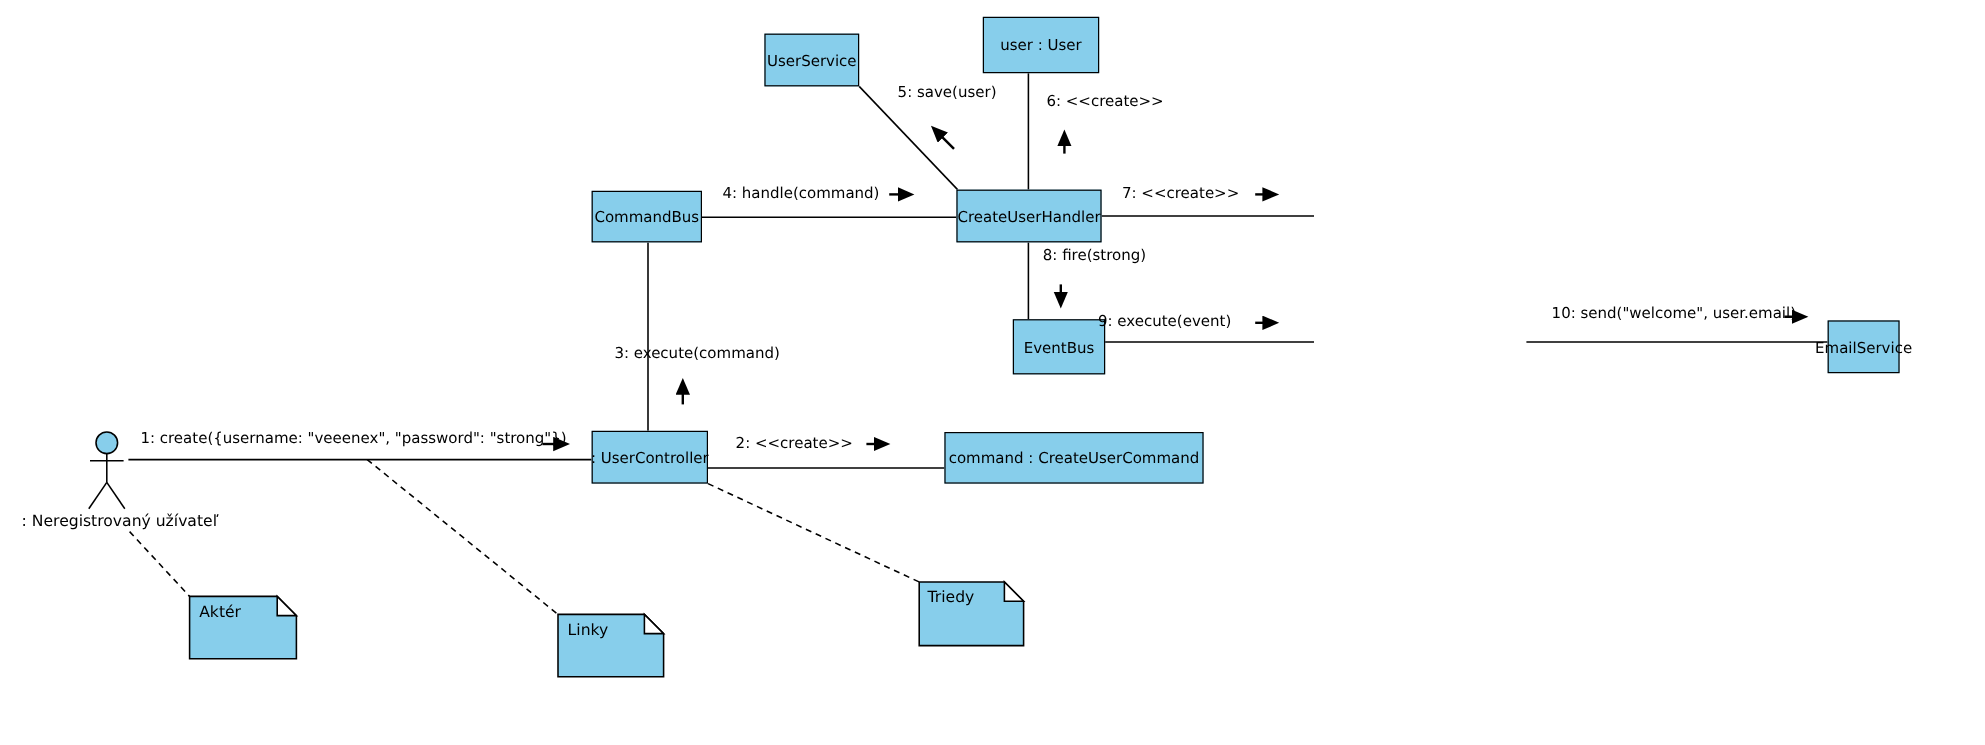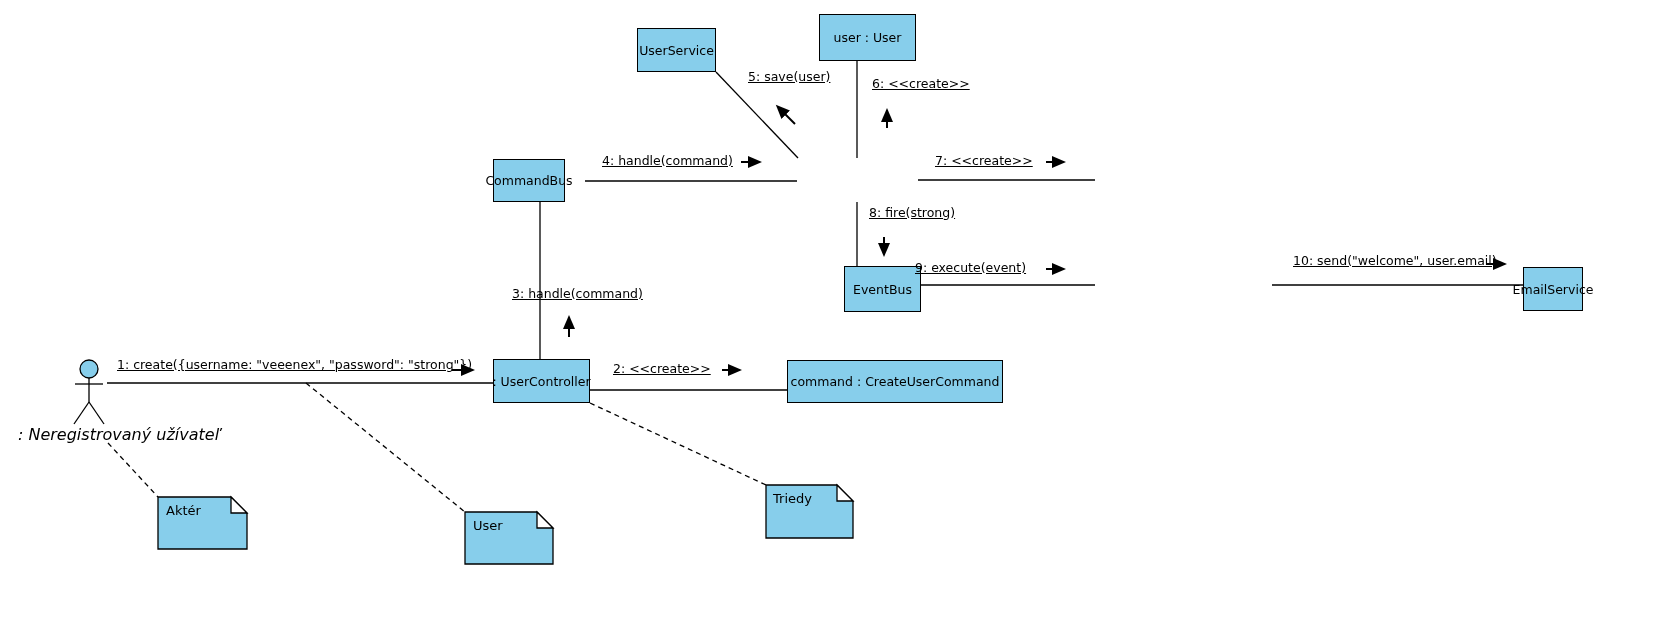--- a/index.html
+++ b/index.html
@@ -17,27 +17,27 @@
   .actor-head { fill:var(--node-fill,#87CEEB); stroke:var(--stroke,#000); stroke-width:1.3; }
   .actor-limb { stroke:var(--stroke,#000); stroke-width:1.3; fill:none; }
   .node {
     position:absolute; box-sizing:border-box;
     background:var(--node-fill,#87CEEB);
     border:1.4px solid var(--stroke,#000);
     display:flex; align-items:center; justify-content:center;
     font-size:12.5px; white-space:nowrap;
   }
   .msg {
-    position:absolute; font-size:12.5px; line-height:14px; white-space:nowrap;text-decoration:underline;
+    position:absolute; font-size:12.5px; line-height:14px; white-space:nowrap;
   }
   .note-label {
     position:absolute; font-size:13px; line-height:15px; white-space:nowrap;
   }
   .actor-name {
-    position:absolute; font-size:16px; line-height:15px; white-space:nowrap;font-style:italic;
+    position:absolute; font-size:13px; line-height:15px; white-space:nowrap;
   }
 </style>
 </head>
 <body>
 
 <div id="canvas">
 
   <svg id="wires" viewBox="0 0 1654 621" xmlns="http://www.w3.org/2000/svg">
     <defs>
       <marker id="ah" markerUnits="userSpaceOnUse" markerWidth="16" markerHeight="14" refX="1" refY="6" orient="auto">
@@ -92,46 +92,49 @@
       <polygon class="note-fold" points="837,485 837,501 853,501"></polygon>
     </g>
   </svg>
 
   <div class="node" style="left:637px;top:28px;width:79px;height:44px">
     <span>UserService</span>
   </div>
   <div class="node" style="left:819px;top:14px;width:97px;height:47px">
     <span>user : User</span>
   </div>
-  <div class="node" style="left:493px;top:159px;width:72px;height:43px">
+  <div class="node" style="left:493px;top:159px;width:92px;height:43px">
     <span>CommandBus</span>
+  </div>
+  <div class="node" style="left:797px;top:158px;width:121px;height:44px">
+    <span>CreateUserHandler</span>
   </div>
   <div class="node" style="left:844px;top:266px;width:77px;height:46px">
     <span>EventBus</span>
   </div>
   <div class="node" style="left:1523px;top:267px;width:60px;height:44px">
     <span>EmailService</span>
   </div>
   <div class="node" style="left:787px;top:360px;width:216px;height:43px">
     <span>command : CreateUserCommand</span>
   </div>
   <div class="node" style="left:493px;top:359px;width:97px;height:44px">
     <span>: UserController</span>
   </div>
 
   <div class="msg" style="left:117px;top:358px">1: create({username: "veeenex", "password": "strong"})</div>
   <div class="msg" style="left:613px;top:362px">2: &lt;&lt;create&gt;&gt;</div>
-  <div class="msg" style="left:512px;top:287px">3: handle(command)</div>
+  <div class="msg" style="left:512px;top:287px">3: execute(command)</div>
   <div class="msg" style="left:602px;top:154px">4: handle(command)</div>
   <div class="msg" style="left:748px;top:70px">5: save(user)</div>
   <div class="msg" style="left:872px;top:77px">6: &lt;&lt;create&gt;&gt;</div>
   <div class="msg" style="left:935px;top:154px">7: &lt;&lt;create&gt;&gt;</div>
   <div class="msg" style="left:869px;top:206px">8: fire(strong)</div>
   <div class="msg" style="left:915px;top:261px">9: execute(event)</div>
   <div class="msg" style="left:1293px;top:254px">10: send("welcome", user.email)</div>
 
   <div class="actor-name" style="left:18px;top:427px">: Neregistrovaný užívateľ</div>
 
   <div class="note-label" style="left:166px;top:503px">Aktér</div>
-  <div class="note-label" style="left:473px;top:518px">User</div>
+  <div class="note-label" style="left:473px;top:518px">Linky</div>
   <div class="note-label" style="left:773px;top:491px">Triedy</div>
 
 </div>
 
 </body></html>

